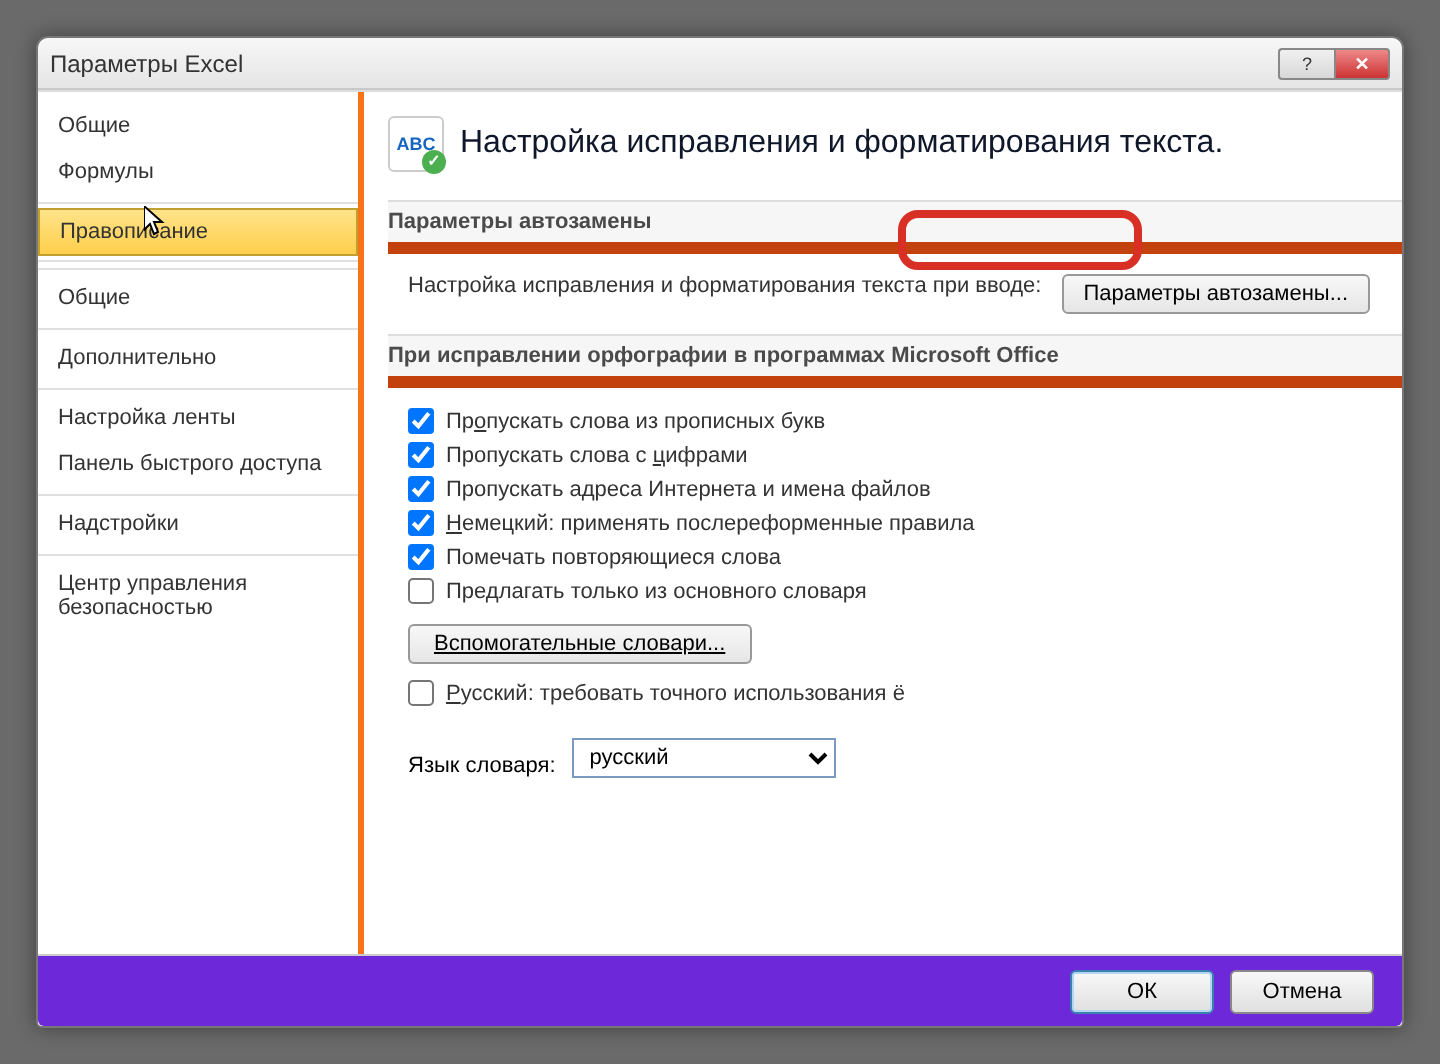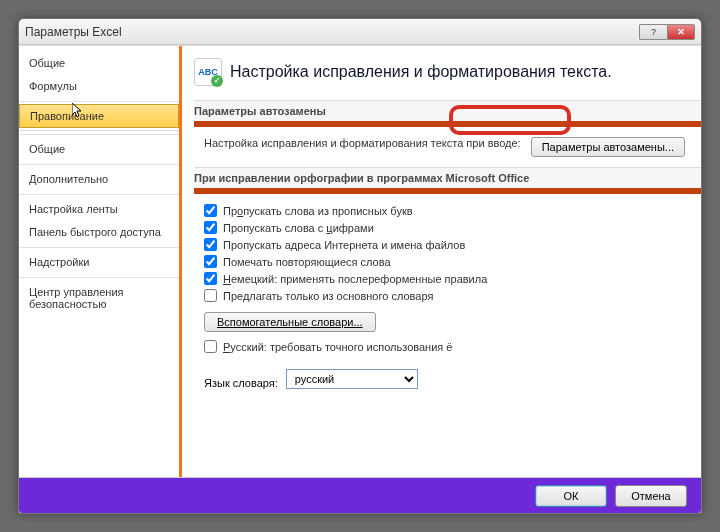--- a/index.html
+++ b/index.html
@@ -94,25 +94,25 @@
         <div class="check-row">
           <input type="checkbox" checked="" style="">
           <label>Пропускать слова с <u>ц</u>ифрами</label>
         </div>
         <div class="check-row">
           <input type="checkbox" checked="" style="">
           <label>Пропускать адреса Интернета и имена файлов</label>
         </div>
         <div class="check-row">
           <input type="checkbox" checked="" style="">
-          <label>Помечать повторяющиеся слова</label>
+          <label><u>Н</u>емецкий: применять послереформенные правила</label>
         </div>
         <div class="check-row">
           <input type="checkbox" checked="" style="">
-          <label><u>Н</u>емецкий: применять послереформенные правила</label>
+          <label>Помечать повторяющиеся слова</label>
         </div>
         <div class="check-row">
           <input type="checkbox" style="">
           <label>Предлагать только из основного словаря</label>
         </div>
 
         <button class="aux-btn"><u>Вспомогательные словари...</u></button>
 
         <div class="check-row">
           <input type="checkbox" style="">

